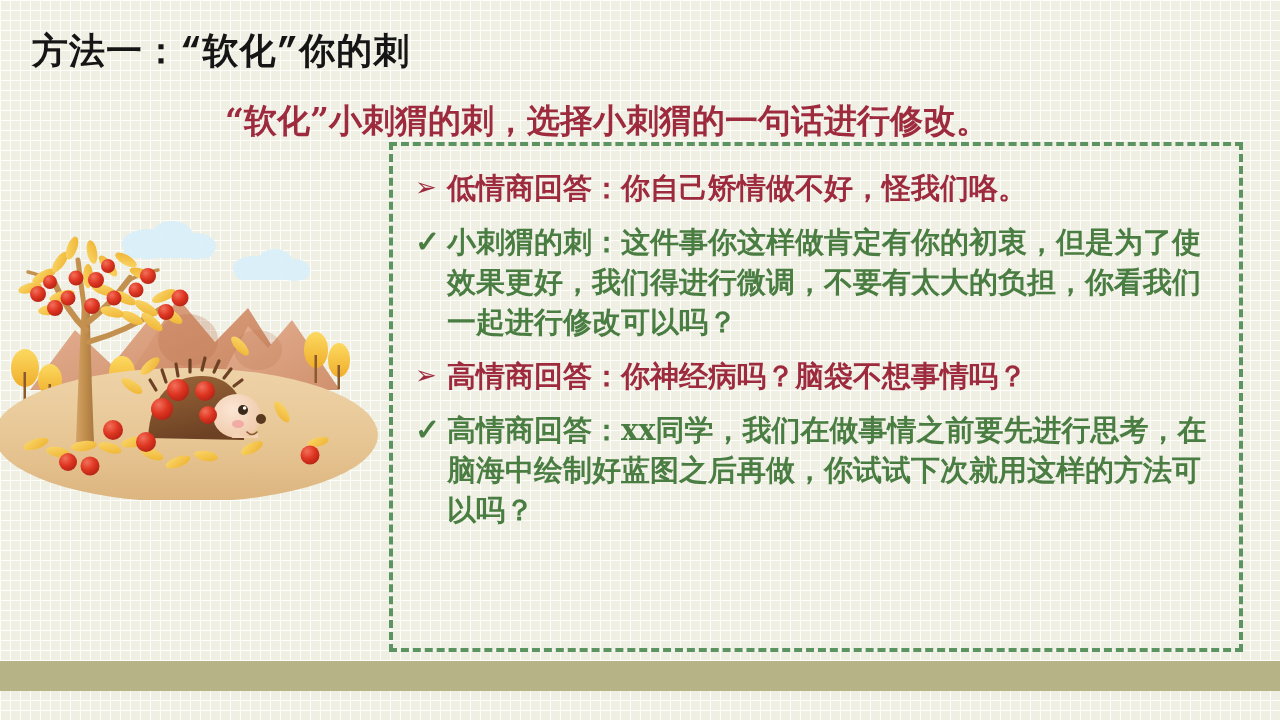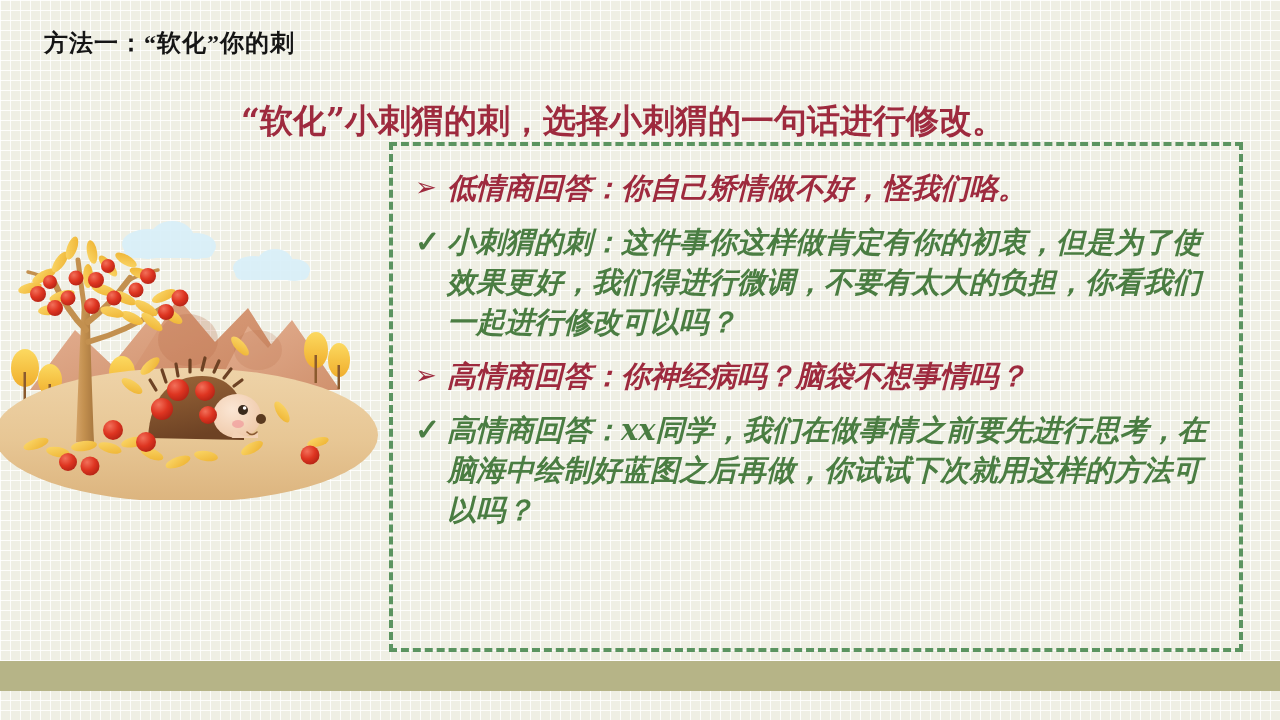--- a/index.html
+++ b/index.html
@@ -14,27 +14,27 @@
     position:absolute;inset:0;
     background-color:#efefe4;
     background-image:
       linear-gradient(to right, rgba(255,255,255,0.85) 1.5px, transparent 1.5px),
       linear-gradient(to bottom, rgba(255,255,255,0.85) 1.5px, transparent 1.5px);
     background-size:10px 10px;
     overflow:hidden;
   }
   
   #title{
-    position:absolute;left:44px;top:27px;
-    font-size:24px;font-weight:bold;color:#151515;
+    position:absolute;left:32px;top:27px;
+    font-size:36px;font-weight:bold;color:#151515;
     letter-spacing:1px;white-space:nowrap;
-    font-family:Liberation Serif, serif;
+    font-family:Liberation Mono, monospace;
   }
   #subtitle{
-    position:absolute;left:241px;top:99px;
+    position:absolute;left:225px;top:99px;
     font-size:33px;font-weight:bold;color:#9E2A3E;
     letter-spacing:0px;white-space:nowrap;
     font-family:"DejaVu Serif", serif;
   }
   
   #box{
     position:absolute;left:389px;top:142px;
     width:854px;height:510px;
     border:4px dashed #5B9460;
     box-sizing:border-box;
@@ -47,21 +47,20 @@
   .marker{
     flex:0 0 auto;width:32px;
     font-size:28px;line-height:40px;
     text-align:left;
   }
   .btext{
     flex:1 1 auto;
     font-size:29px;line-height:40px;font-weight:bold;
     font-family:"DejaVu Serif", serif;
     letter-spacing:0px;
-    font-style:italic;
   }
   .low .marker,.low .btext{color:#9E2A3E;}
   .high .marker,.high .btext{color:#4A7D42;}
   .low .marker{font-size:26px;}
   .high .marker{font-size:30px;font-weight:bold;}
   
   #bottomband{
     position:absolute;left:0;top:661px;width:1280px;height:30px;
     background:#b6b487;
   }

